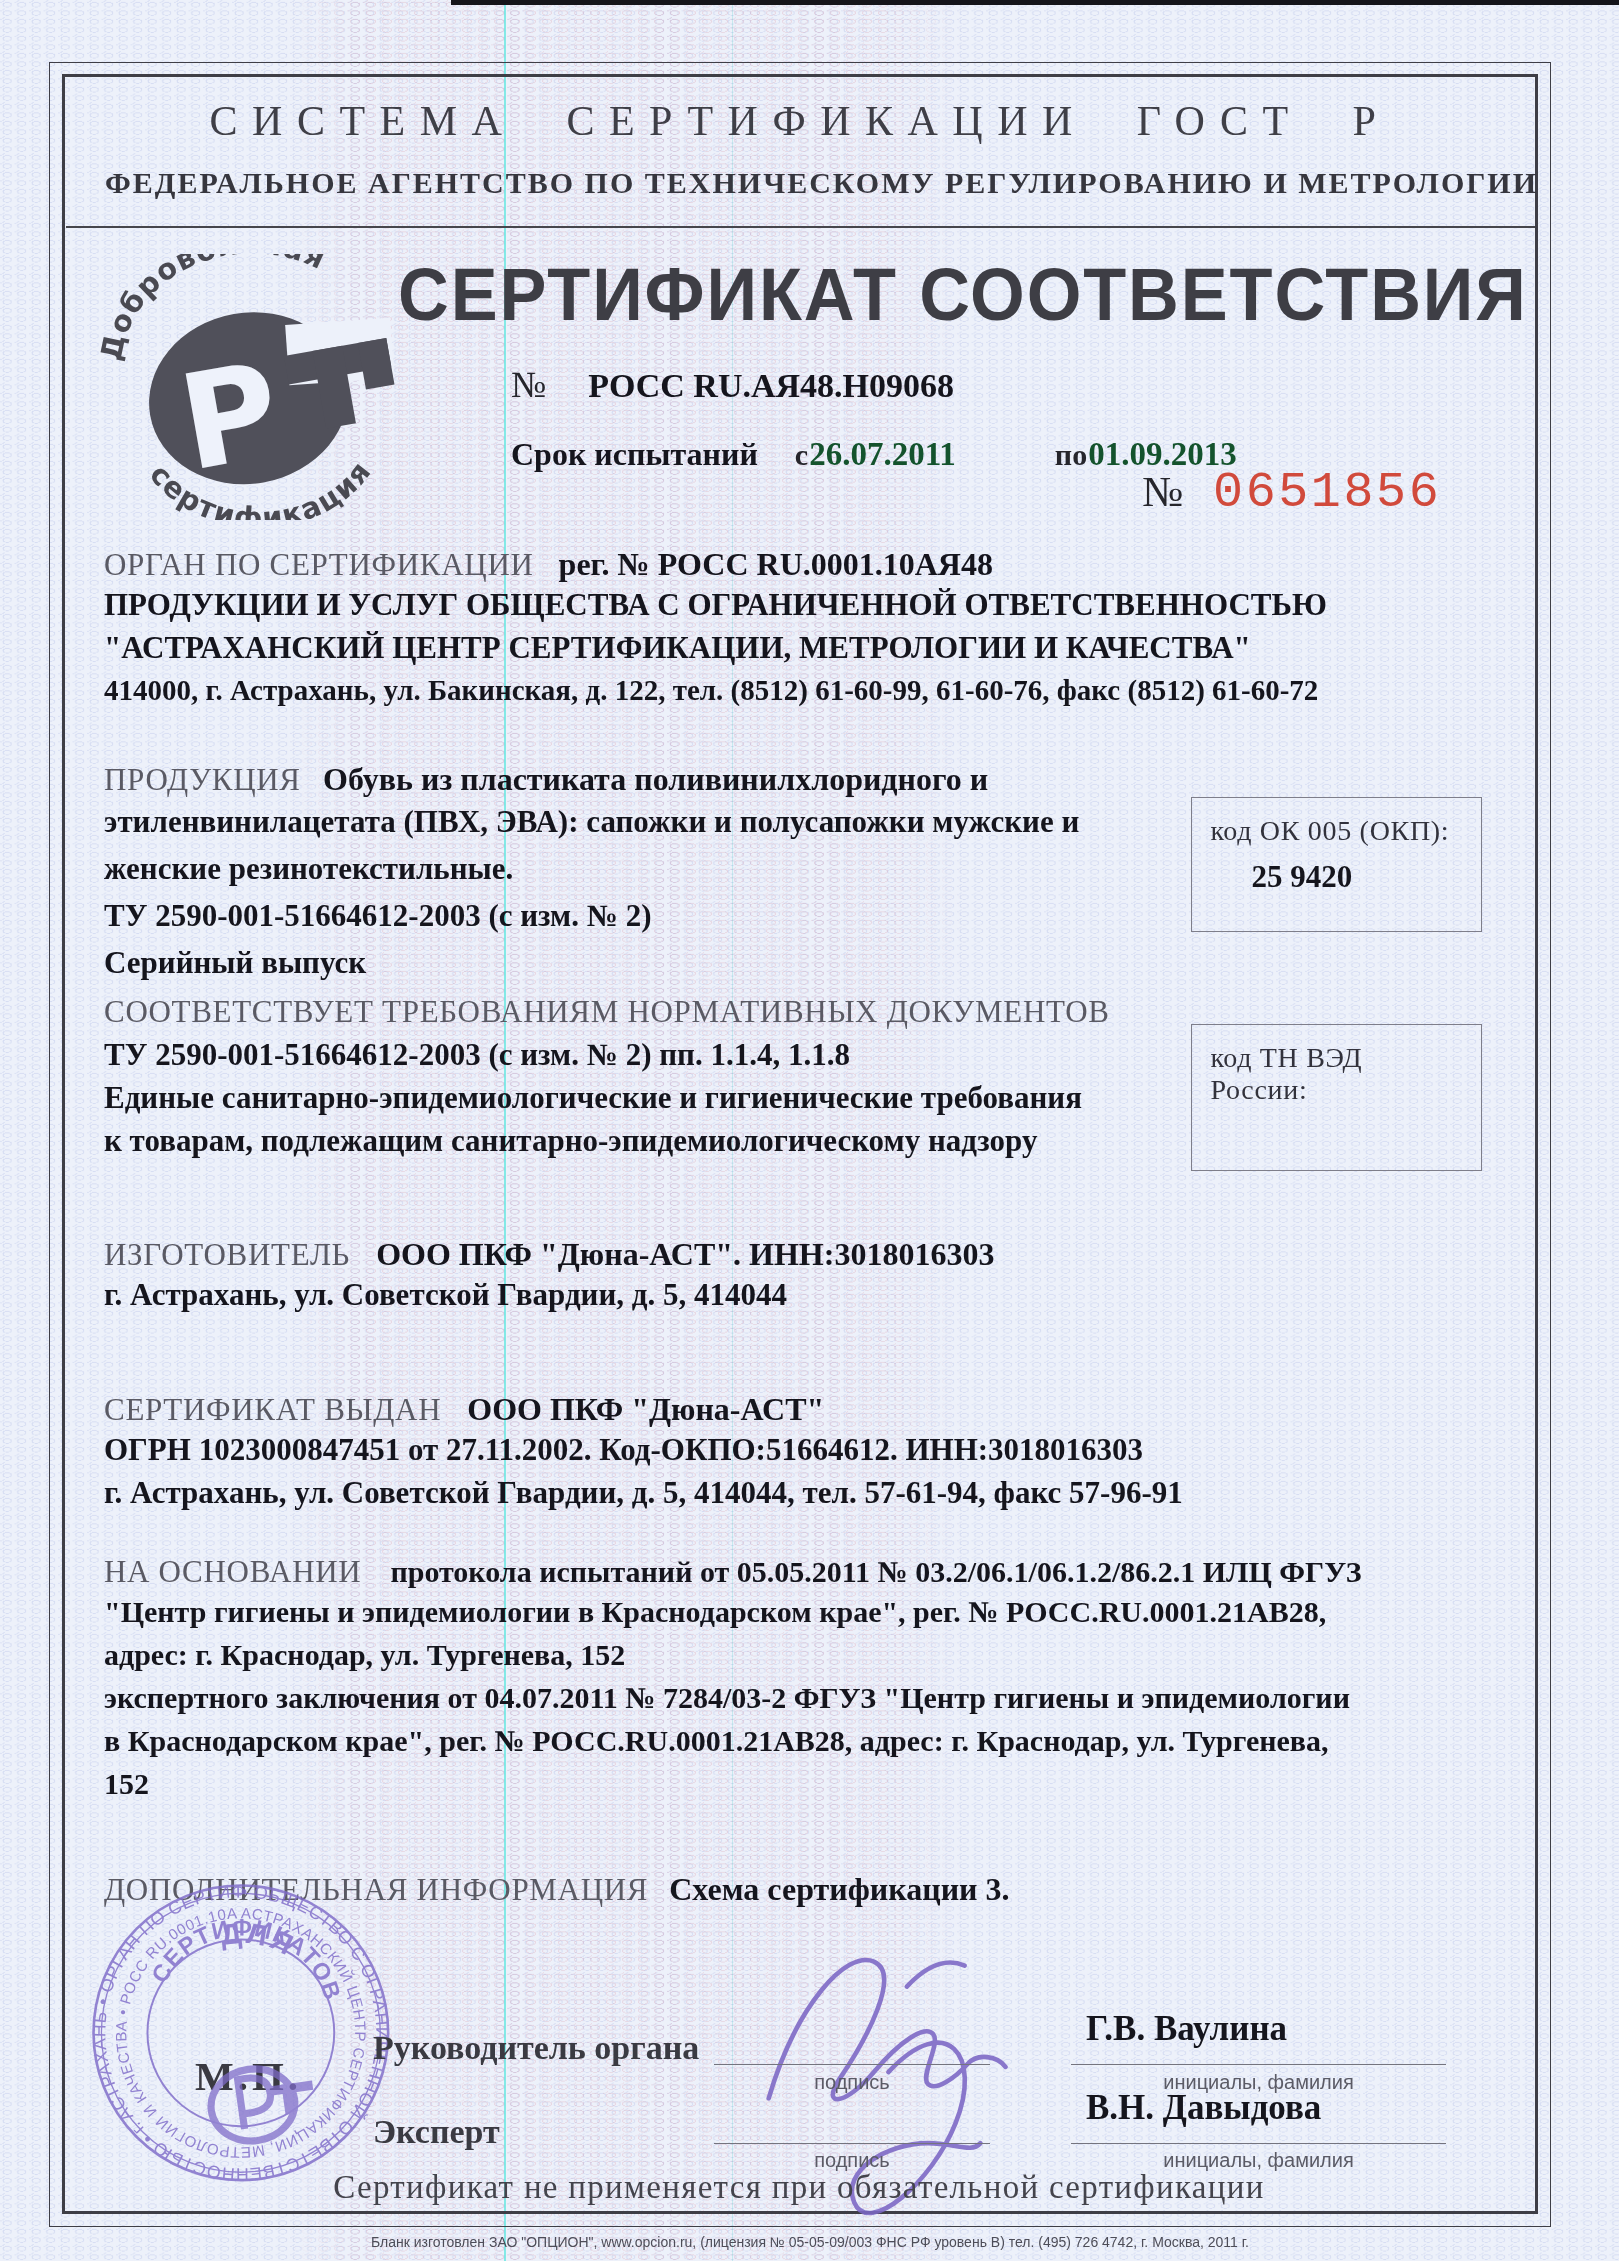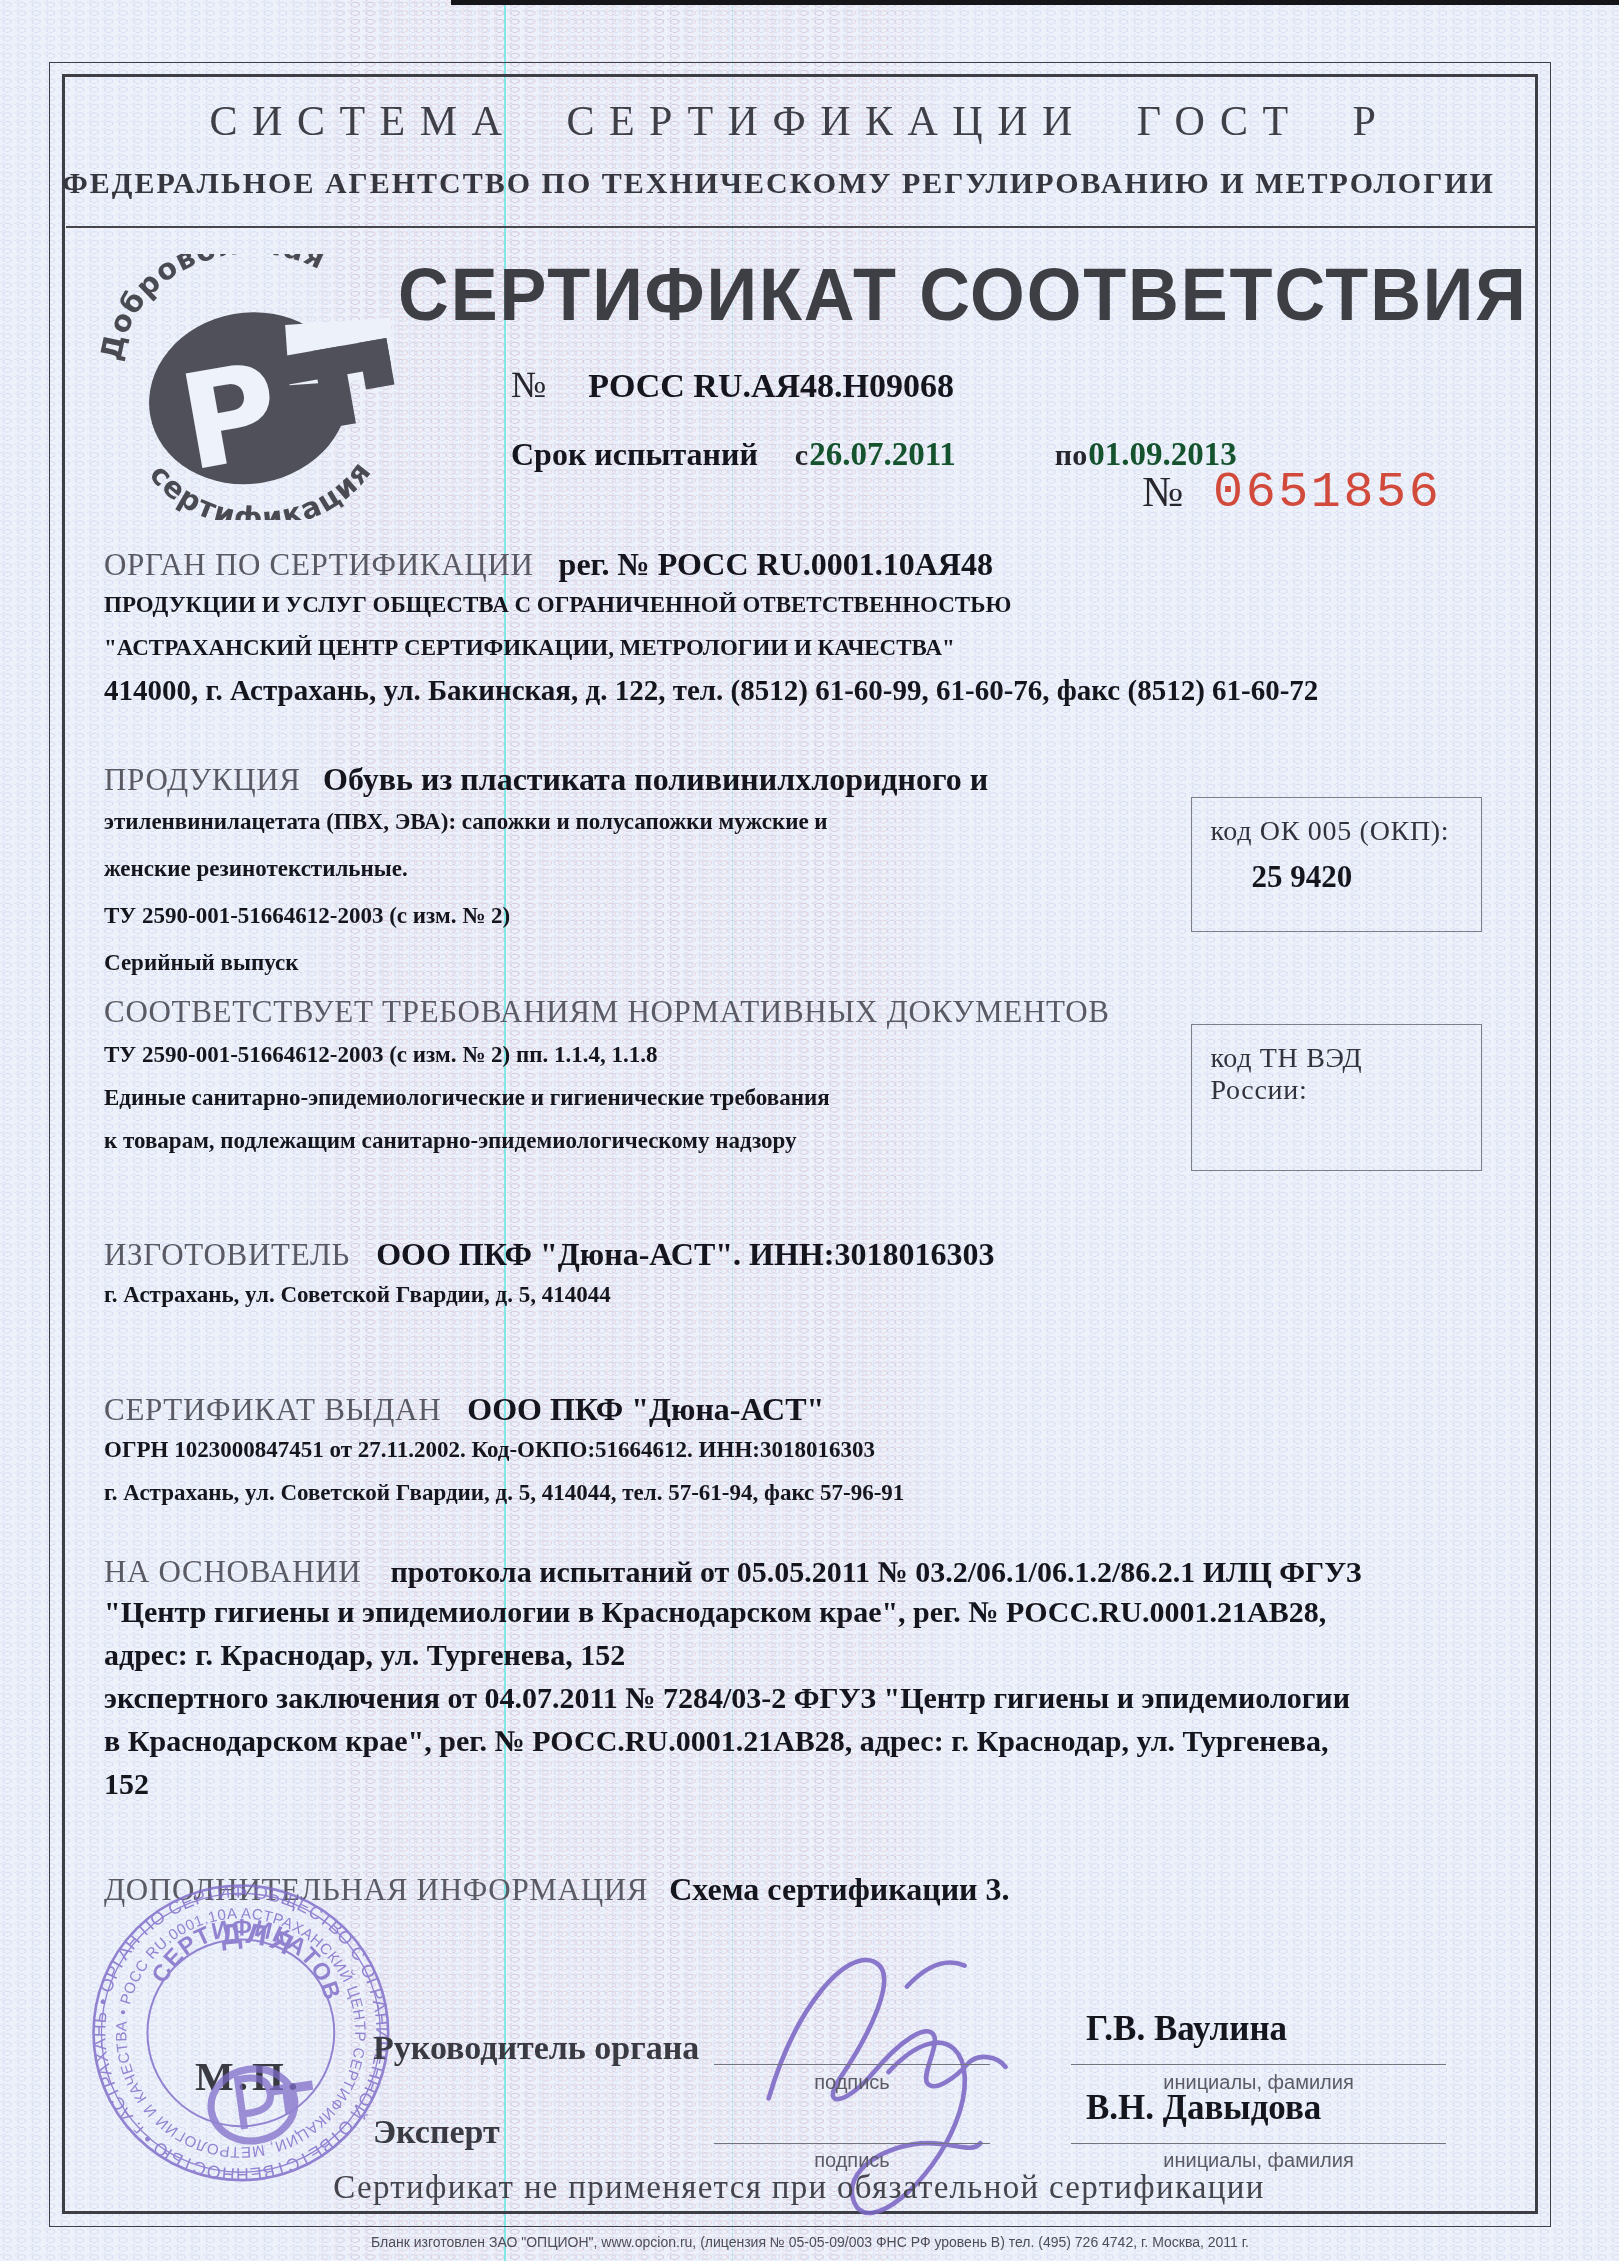--- a/index.html
+++ b/index.html
@@ -32,34 +32,34 @@
 
   .frame-outer{position:absolute;left:49px;top:62px;right:69px;bottom:34px;border:1.3px solid #3e3e46;}
   .frame-inner{position:absolute;left:62px;top:74px;right:82px;bottom:47px;border:3.3px solid #3e3e46;}
   .hdr-divider{position:absolute;left:66px;right:85px;top:226px;height:2px;background:#46464c;}
 
   .hdr-system{
     position:absolute;left:62px;right:82px;top:97px;text-align:center;
     font-size:42px;color:#3f3f47;letter-spacing:14.5px;word-spacing:25px;white-space:nowrap;
   }
   .hdr-agency{
-    position:absolute;left:62px;right:82px;top:166px;text-align:left;
+    position:absolute;left:62px;right:82px;top:166px;text-align:right;
     font-size:30px;font-weight:700;color:#36363e;letter-spacing:2px;white-space:nowrap;
   }
   .doc-title{
     position:absolute;left:398px;top:252px;width:1157px;
     font-family:"Liberation Sans", sans-serif;font-weight:700;
     font-size:74px;letter-spacing:2px;color:#3e3e45;
     transform:scaleX(.95);transform-origin:left top;white-space:nowrap;
   }
 
   .row{display:flex;align-items:baseline;}
   .lbl{color:#5a5a64;font-size:31px;letter-spacing:0.7px;white-space:nowrap;}
   .val{color:#15151d;font-weight:700;font-size:32px;white-space:nowrap;}
-  .body-line{color:#15151d;font-weight:700;font-size:23px;white-space:nowrap;line-height:43px;}
+  .body-line{color:#15151d;font-weight:700;font-size:31px;white-space:nowrap;line-height:43px;}
 
   .numrow{position:absolute;left:511px;top:363px;}
   .no-sign{font-size:37px;color:#26262c;}
   .cert-no{margin-left:42px;font-size:34px;}
   .validrow{position:absolute;left:511px;top:436px;}
   .v-label{font-weight:700;font-size:32px;color:#15151d;}
   .v-prep{margin-left:37px;font-size:30px;font-weight:600;color:#26262c;}
   .v-date{margin-left:1px;font-weight:700;font-size:33px;color:#14532d;}
   .v-prep2{margin-left:99px;font-size:30px;font-weight:600;color:#26262c;}
   .serialrow{position:absolute;left:1142px;top:464px;}

